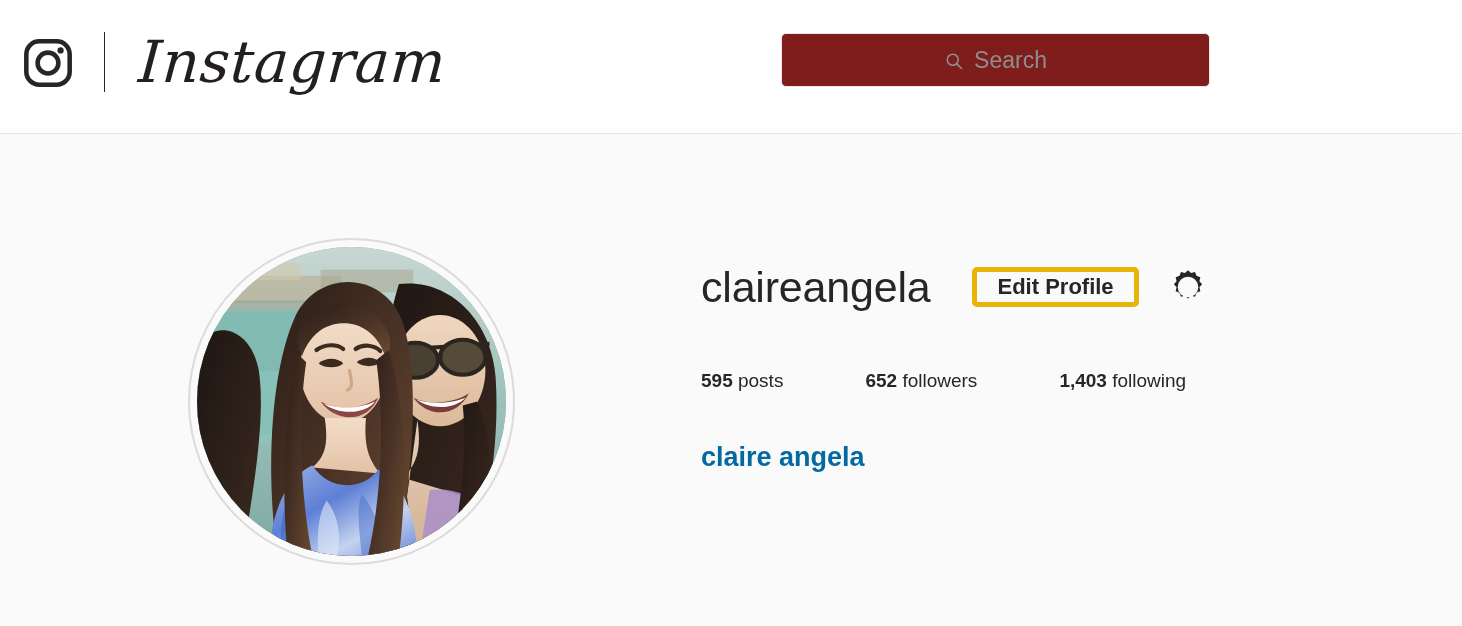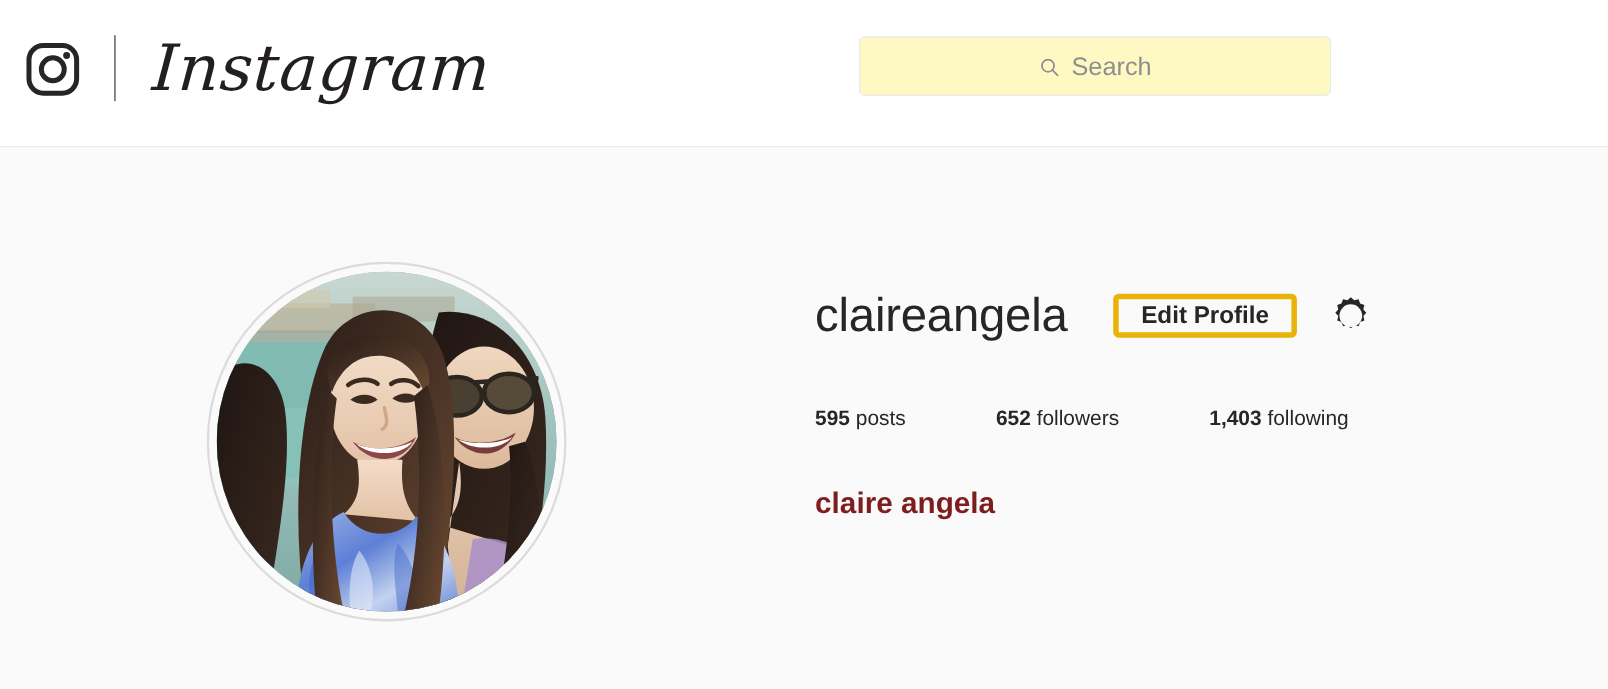--- a/index.html
+++ b/index.html
@@ -60,21 +60,21 @@
     transform: skewX(-4deg);
     white-space: nowrap;
   }
 
   .search-wrap {
     position: absolute;
     left: 781px;
     top: 33px;
     width: 429px;
     height: 54px;
-    background: #fef9c3;
+    background: #7f1d1d;
     border: 1px solid #e8e8e8;
     border-radius: 5px;
     box-sizing: border-box;
     display: flex;
     align-items: center;
     justify-content: center;
   }
   .search-inner {
     display: flex;
     align-items: center;
@@ -136,21 +136,21 @@
     height: 100%;
     border-radius: 50%;
     overflow: hidden;
     position: relative;
     background: #8fa3ae;
   }
   .avatar-photo svg { display: block; width: 100%; height: 100%; }
 
   .info {
     position: absolute;
-    left: 741px;
+    left: 701px;
     top: 120px;            
     right: 18px;
   }
 
   .info-row-1 {
     display: flex;
     align-items: center;
     height: 66px;
   }
   .username {
@@ -210,21 +210,21 @@
     font-weight: 400;
   }
   .stat-posts { margin-right: 0; }
   .stat-followers { margin-left: 82px; }
   .stat-following { margin-left: 82px; }
 
   .fullname {
     margin-top: 44px;
     font-size: 27px;
     font-weight: 700;
-    color: #7f1d1d;
+    color: #0369a1;
     line-height: 30px;
     white-space: nowrap;
   }
 </style>
 </head>
 <body>
 
 <div class="header">
 
   <div class="brand">

